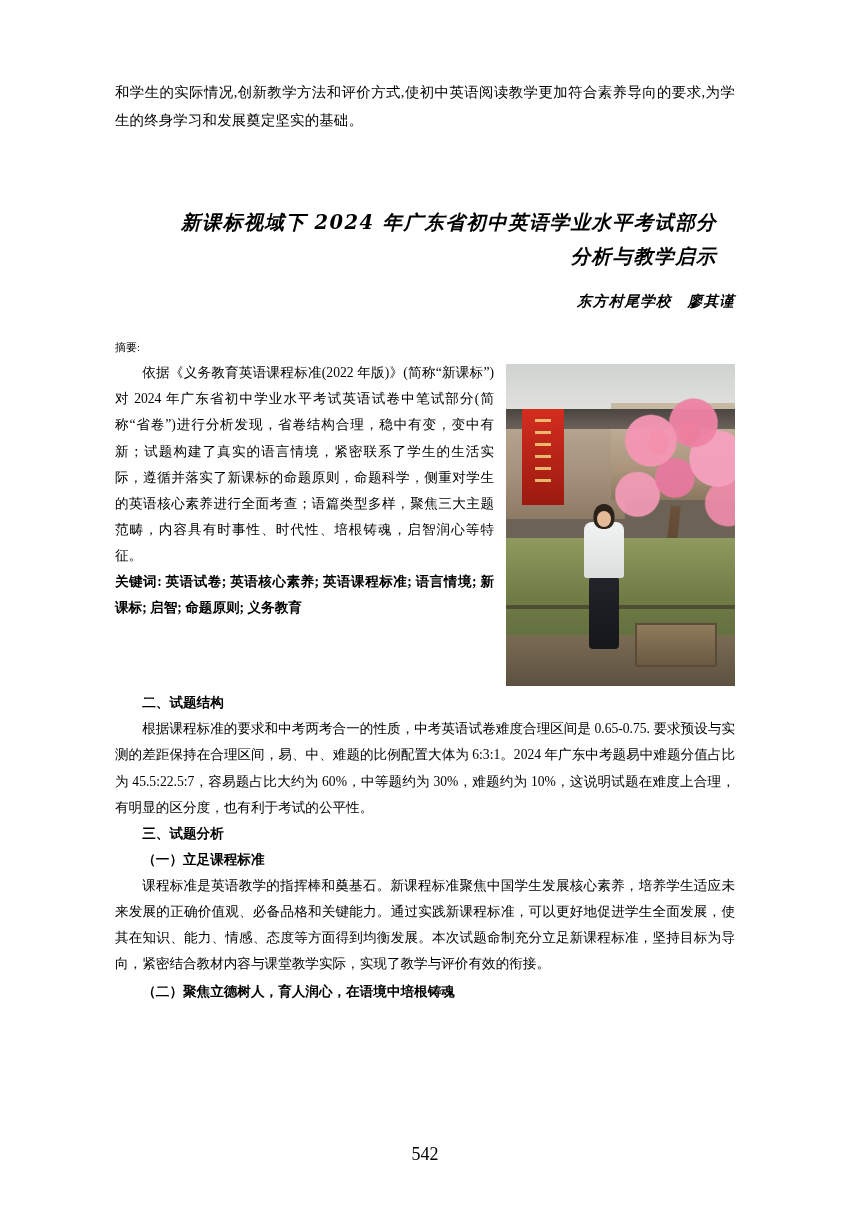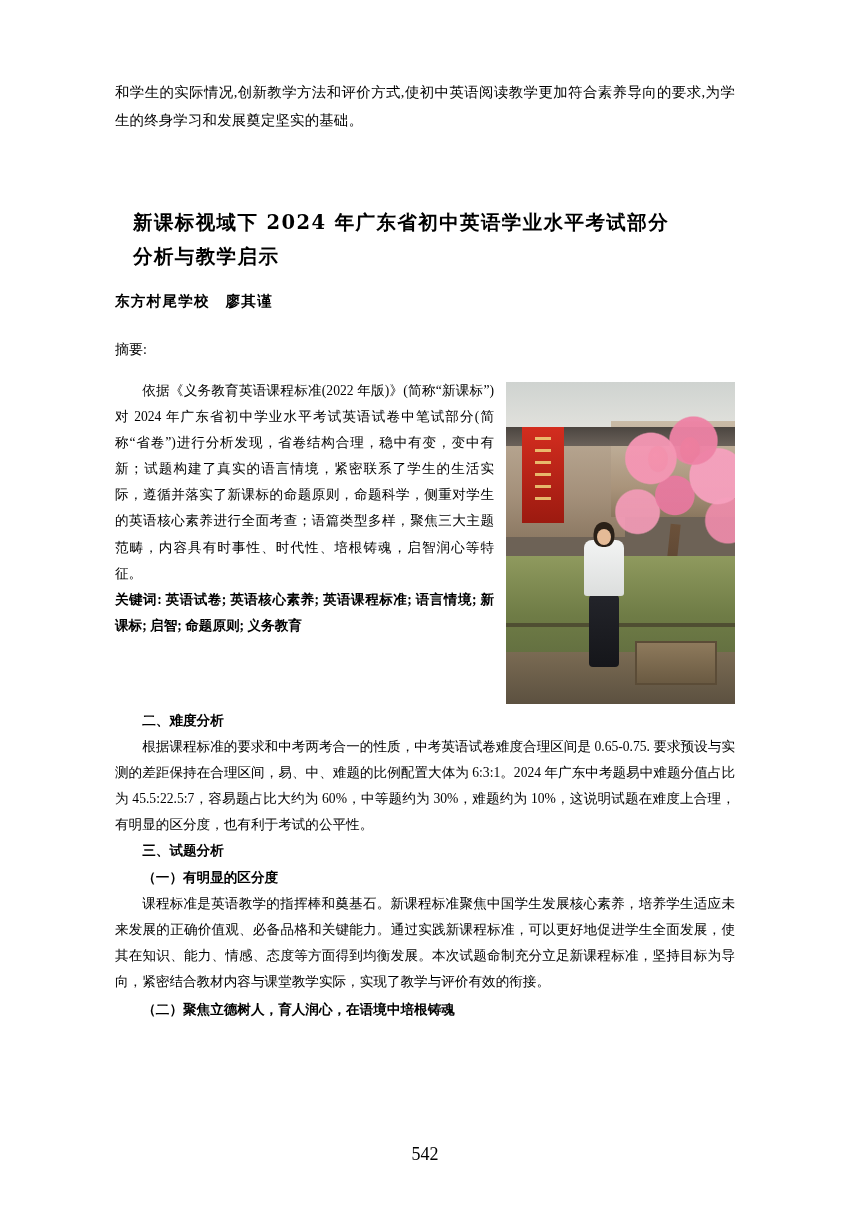--- a/index.html
+++ b/index.html
@@ -25,44 +25,45 @@
   }
   .prev-para {
     font-size: 14.4px;
     line-height: 1.95;
     text-align: justify;
     text-justify: inter-ideograph;
     letter-spacing: 0.2px;
   }
   .title-block {
     margin-top: 72px;
-    text-align: left;
+    text-align: right;
+    font-style: italic;
   }
   .doc-title {
     font-size: 19.5px;
     font-weight: bold;
     line-height: 1.75;
     letter-spacing: 1.4px;
     font-family: "DejaVu Serif", "Liberation Serif", serif;
     padding: 0 18px;
   }
   .byline {
     margin-top: 18px;
     font-size: 14.6px;
     font-weight: bold;
     letter-spacing: 1.2px;
     font-family: "DejaVu Serif", "Liberation Serif", serif;
   }
   .abstract-label {
     margin-top: 26px;
-    font-size: 14px;
+    font-size: 11px;
     line-height: 1.9;
   }
   .body-area {
-    margin-top: 14px;
+    margin-top: 2px;
     font-size: 13.6px;
     line-height: 1.92;
     text-align: justify;
     text-justify: inter-ideograph;
   }
   .photo {
     float: right;
     width: 229px;
     height: 322px;
     margin: 4px 0 4px 12px;
@@ -220,26 +221,26 @@
       <div class="ph-person-face"></div>
       <div class="ph-planter"></div>
     </div>
 
     <p class="indent">依据《义务教育英语课程标准(2022 年版)》(简称“新课标”)对 2024 年广东省初中学业水平考试英语试卷中笔试部分(简称“省卷”)进行分析发现，省卷结构合理，稳中有变，变中有新；试题构建了真实的语言情境，紧密联系了学生的生活实际，遵循并落实了新课标的命题原则，命题科学，侧重对学生的英语核心素养进行全面考查；语篇类型多样，聚焦三大主题范畴，内容具有时事性、时代性、培根铸魂，启智润心等特征。</p>
     <p class="keywords">关键词: 英语试卷; 英语核心素养; 英语课程标准; 语言情境; 新课标; 启智; 命题原则; 义务教育</p>
 
     <div class="after-photo"></div>
 
 
-    <p class="sec-head">二、难度分析</p>
+    <p class="sec-head">二、试题结构</p>
     <p class="indent">根据课程标准的要求和中考两考合一的性质，中考英语试卷难度合理区间是 0.65-0.75. 要求预设与实测的差距保持在合理区间，易、中、难题的比例配置大体为 6:3:1。2024 年广东中考题易中难题分值占比为 45.5:22.5:7，容易题占比大约为 60%，中等题约为 30%，难题约为 10%，这说明试题在难度上合理，有明显的区分度，也有利于考试的公平性。</p>
 
     <p class="sec-head">三、试题分析</p>
 
-    <p class="sub-head">（一）有明显的区分度</p>
+    <p class="sub-head">（一）立足课程标准</p>
     <p class="indent">课程标准是英语教学的指挥棒和奠基石。新课程标准聚焦中国学生发展核心素养，培养学生适应未来发展的正确价值观、必备品格和关键能力。通过实践新课程标准，可以更好地促进学生全面发展，使其在知识、能力、情感、态度等方面得到均衡发展。本次试题命制充分立足新课程标准，坚持目标为导向，紧密结合教材内容与课堂教学实际，实现了教学与评价有效的衔接。</p>
 
     <div class="gap-sm"></div>
     <p class="sub-head">（二）聚焦立德树人，育人润心，在语境中培根铸魂</p>
   </div>
 
   <div class="page-number">542</div>
 </div>
 
 </body></html>

